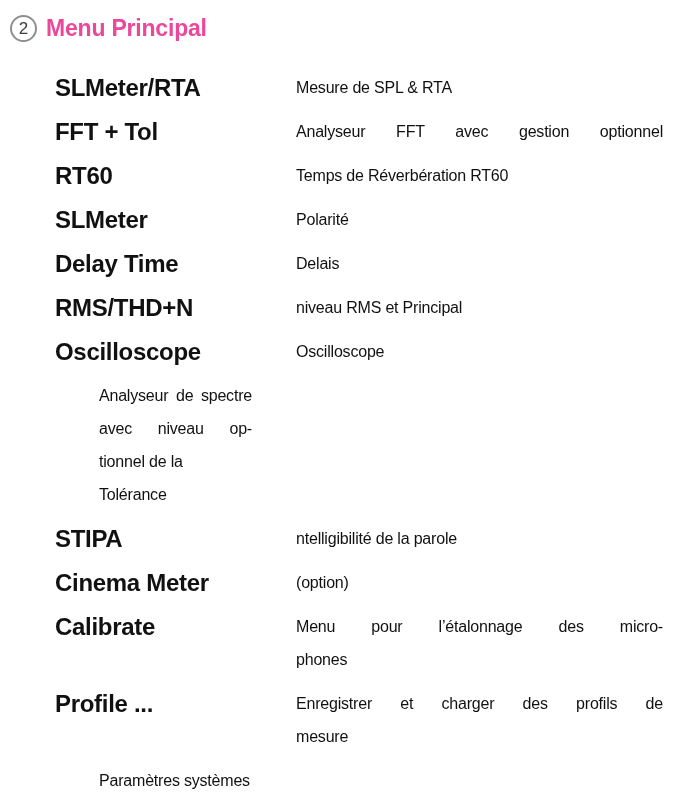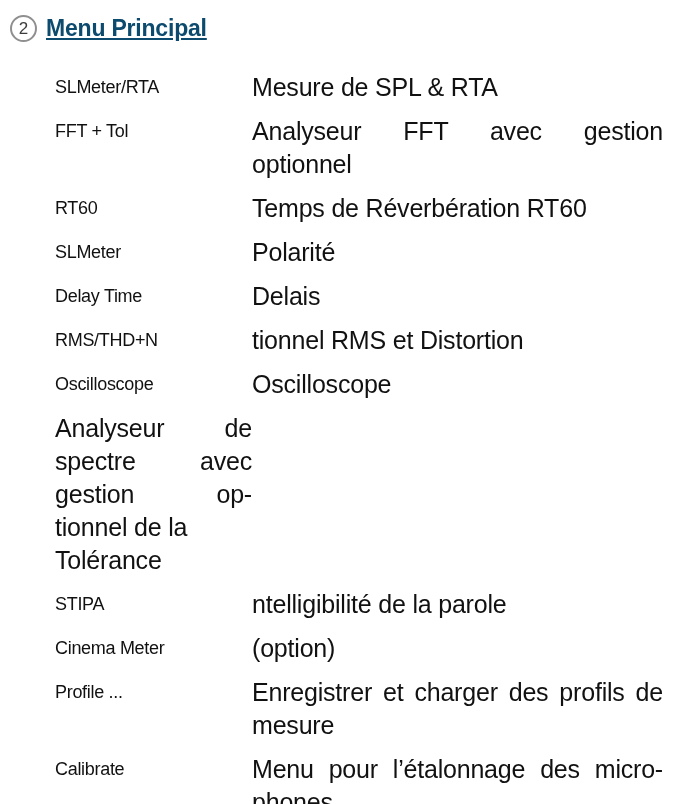--- a/index.html
+++ b/index.html
@@ -33,44 +33,44 @@
     justify-content: center;
     font-size: 17px;
     font-weight: 400;
     color: #3c3c3c;
     flex: 0 0 auto;
     line-height: 1;
   }
   .section-title {
     font-size: 23px;
     font-weight: 700;
-    color: #0c4a6e;
+    color: #ec4899;
     letter-spacing: -0.2px;
     white-space: nowrap;
-    text-decoration: underline;
   }
   .menu-table {
     margin: 29px 37px 0 55px;
   }
   .row {
     display: grid;
     grid-template-columns: 197px 1fr;
     margin-bottom: 11px;
   }
   .term {
-    font-weight: 400;
-    font-size: 18px;
+    font-weight: 700;
+    font-size: 24px;
     line-height: 33px;
     letter-spacing: -0.3px;
     white-space: nowrap;
   }
   .desc .line {
-    font-size: 25px;
+    font-size: 16px;
     line-height: 33px;
     letter-spacing: -0.2px;
+    margin-left: 44px;
   }
   .desc .line.justify {
     text-align: justify;
     text-align-last: justify;
   }
 </style>
 </head>
 <body>
 
 <div class="doc">
@@ -107,59 +107,59 @@
       </div>
       <div class="row">
         <div class="term">Delay Time</div>
         <div class="desc">
           <div class="line">Delais</div>
         </div>
       </div>
       <div class="row">
         <div class="term">RMS/THD+N</div>
         <div class="desc">
-          <div class="line">tionnel RMS et Distortion</div>
+          <div class="line">niveau RMS et Principal</div>
         </div>
       </div>
       <div class="row">
         <div class="term">Oscilloscope</div>
         <div class="desc">
           <div class="line">Oscilloscope</div>
         </div>
       </div>
       <div class="row">
         <div class="desc">
-          <div class="line justify">Analyseur de spectre avec gestion op-</div>
+          <div class="line justify">Analyseur de spectre avec niveau op-</div>
           <div class="line">tionnel de la Tolérance</div>
         </div>
       </div>
       <div class="row">
         <div class="term">STIPA</div>
         <div class="desc">
           <div class="line">ntelligibilité de la parole</div>
         </div>
       </div>
       <div class="row">
         <div class="term">Cinema Meter</div>
         <div class="desc">
           <div class="line">(option)</div>
         </div>
       </div>
       <div class="row">
+        <div class="term">Calibrate</div>
+        <div class="desc">
+          <div class="line justify">Menu pour l’étalonnage des micro-</div>
+          <div class="line">phones</div>
+        </div>
+      </div>
+      <div class="row">
         <div class="term">Profile ...</div>
         <div class="desc">
           <div class="line justify">Enregistrer et charger des profils de</div>
           <div class="line">mesure</div>
-        </div>
-      </div>
-      <div class="row">
-        <div class="term">Calibrate</div>
-        <div class="desc">
-          <div class="line justify">Menu pour l’étalonnage des micro-</div>
-          <div class="line">phones</div>
         </div>
       </div>
       <div class="row">
         <div class="desc">
           <div class="line">Paramètres systèmes</div>
         </div>
       </div>
     </div>
 </div>
 

